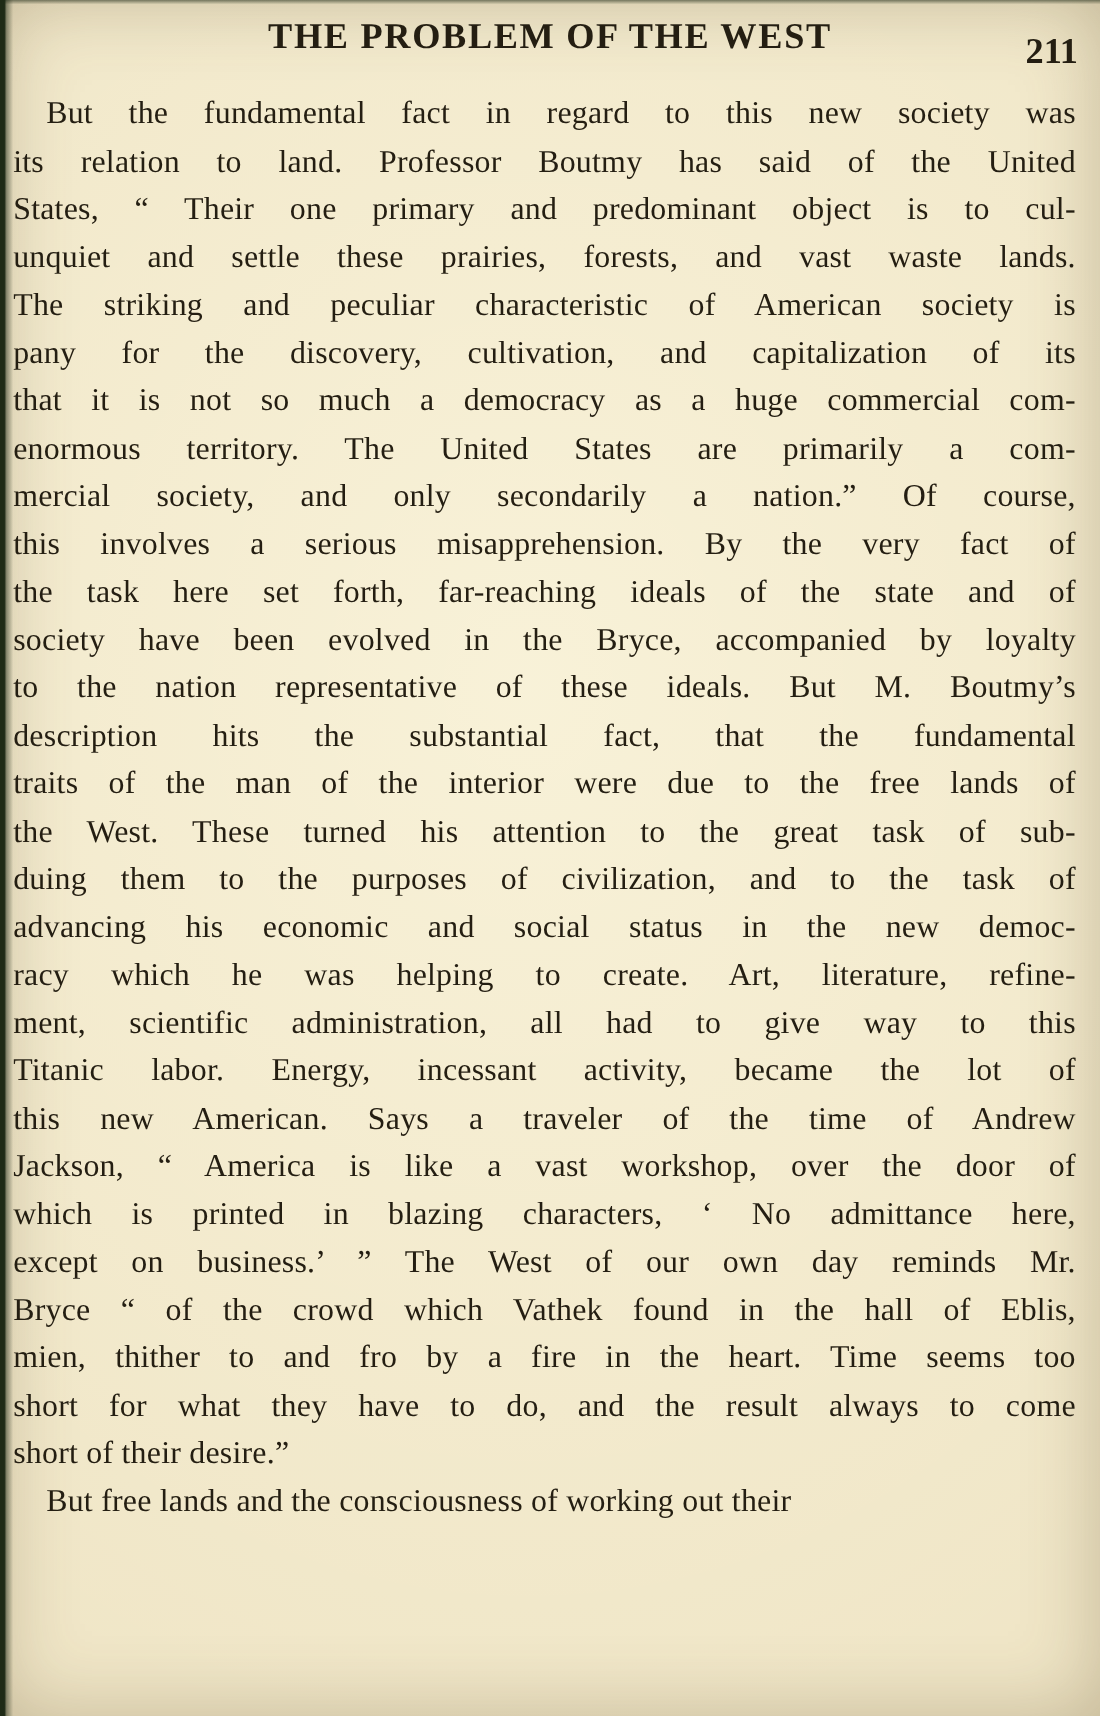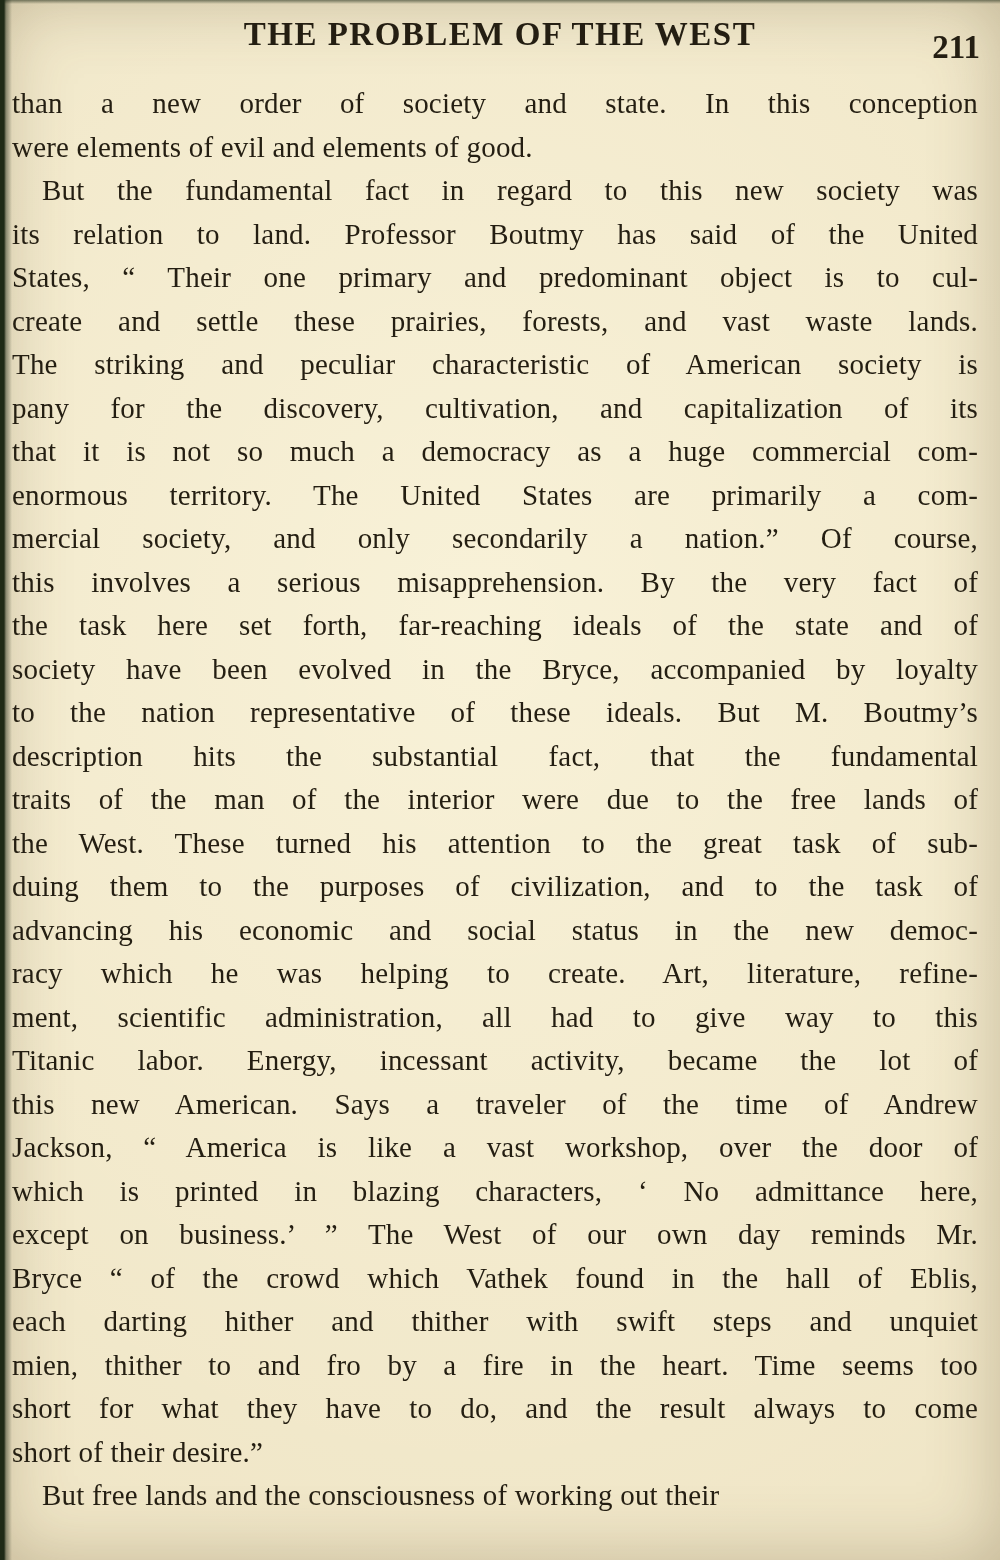--- a/index.html
+++ b/index.html
@@ -76,28 +76,24 @@
   <div class="edge-top"></div>
   <div class="edge-left"></div>
 
   <div class="header">
     <h1 class="title">THE PROBLEM OF THE WEST</h1>
     <span class="pagenum">211</span>
   </div>
 
   <div class="body">
       <div class="paragraph">
-        <div class="line">than a new order of society and state.  In this conception</div>
-        <div class="line last">were elements of evil and elements of good.</div>
-      </div>
-      <div class="paragraph">
         <div class="line indent">But the fundamental fact in regard to this new society was</div>
         <div class="line">its relation to land.  Professor Boutmy has said of the United</div>
         <div class="line">States, “ Their one primary and predominant object is to cul-</div>
-        <div class="line">create and settle these prairies, forests, and vast waste lands.</div>
+        <div class="line">unquiet and settle these prairies, forests, and vast waste lands.</div>
         <div class="line">The striking and peculiar characteristic of American society is</div>
         <div class="line">pany for the discovery, cultivation, and capitalization of its</div>
         <div class="line">that it is not so much a democracy as a huge commercial com-</div>
         <div class="line">enormous territory.  The United States are primarily a com-</div>
         <div class="line">mercial society, and only secondarily a nation.”  Of course,</div>
         <div class="line">this involves a serious misapprehension.  By the very fact of</div>
         <div class="line">the task here set forth, far-reaching ideals of the state and of</div>
         <div class="line">society have been evolved in the Bryce, accompanied by loyalty</div>
         <div class="line">to the nation representative of these ideals.  But M. Boutmy’s</div>
         <div class="line">description hits the substantial fact, that the fundamental</div>
@@ -106,21 +102,20 @@
         <div class="line">duing them to the purposes of civilization, and to the task of</div>
         <div class="line">advancing his economic and social status in the new democ-</div>
         <div class="line">racy which he was helping to create.  Art, literature, refine-</div>
         <div class="line">ment, scientific administration, all had to give way to this</div>
         <div class="line">Titanic labor.  Energy, incessant activity, became the lot of</div>
         <div class="line">this new American.  Says a traveler of the time of Andrew</div>
         <div class="line">Jackson, “ America is like a vast workshop, over the door of</div>
         <div class="line">which is printed in blazing characters, ‘ No admittance here,</div>
         <div class="line">except on business.’ ”  The West of our own day reminds Mr.</div>
         <div class="line">Bryce “ of the crowd which Vathek found in the hall of Eblis,</div>
-        <div class="line">each darting hither and thither with swift steps and unquiet</div>
         <div class="line">mien, thither to and fro by a fire in the heart.  Time seems too</div>
         <div class="line">short for what they have to do, and the result always to come</div>
         <div class="line last">short of their desire.”</div>
       </div>
       <div class="paragraph spaced">
         <div class="line indent last">But free lands and the consciousness of working out their</div>
       </div>
     </div>
 </div>
 

